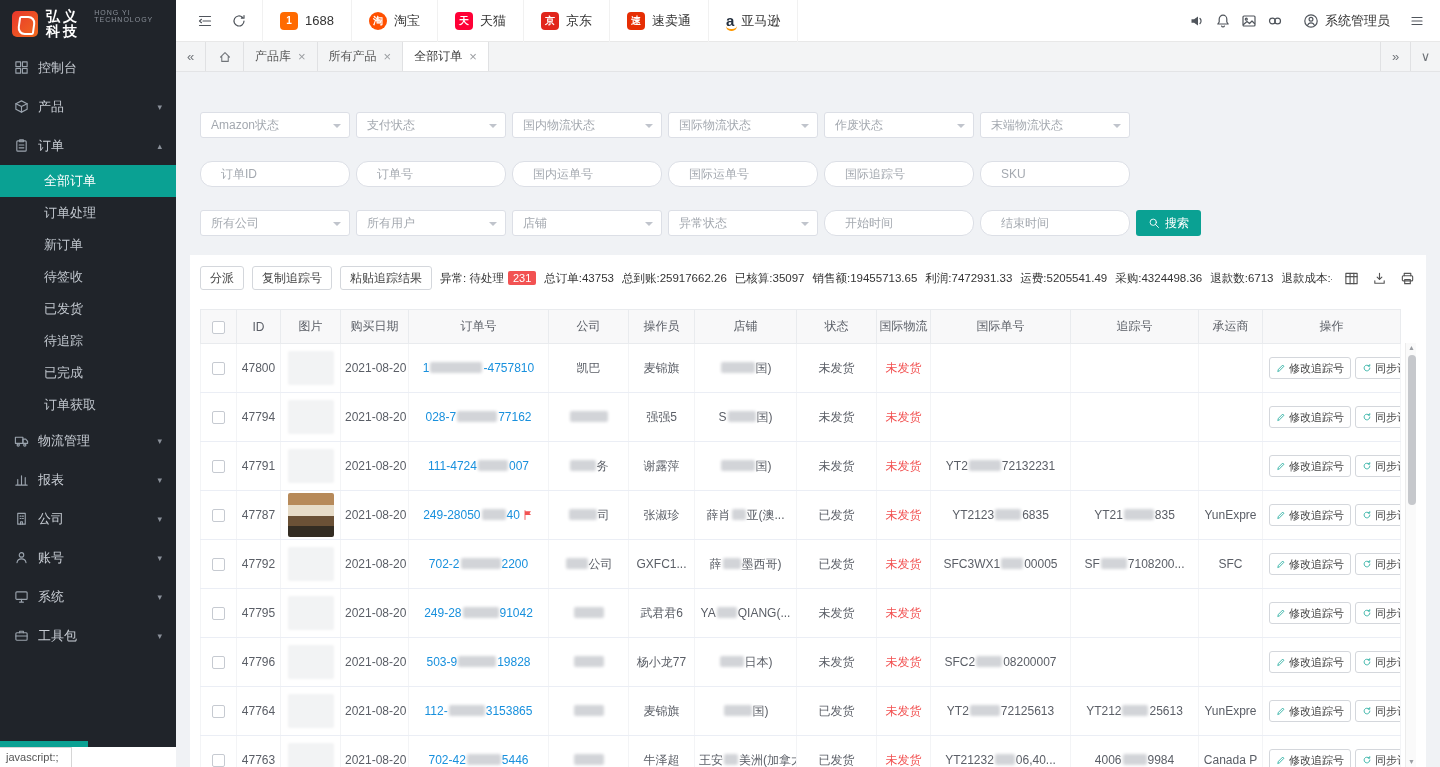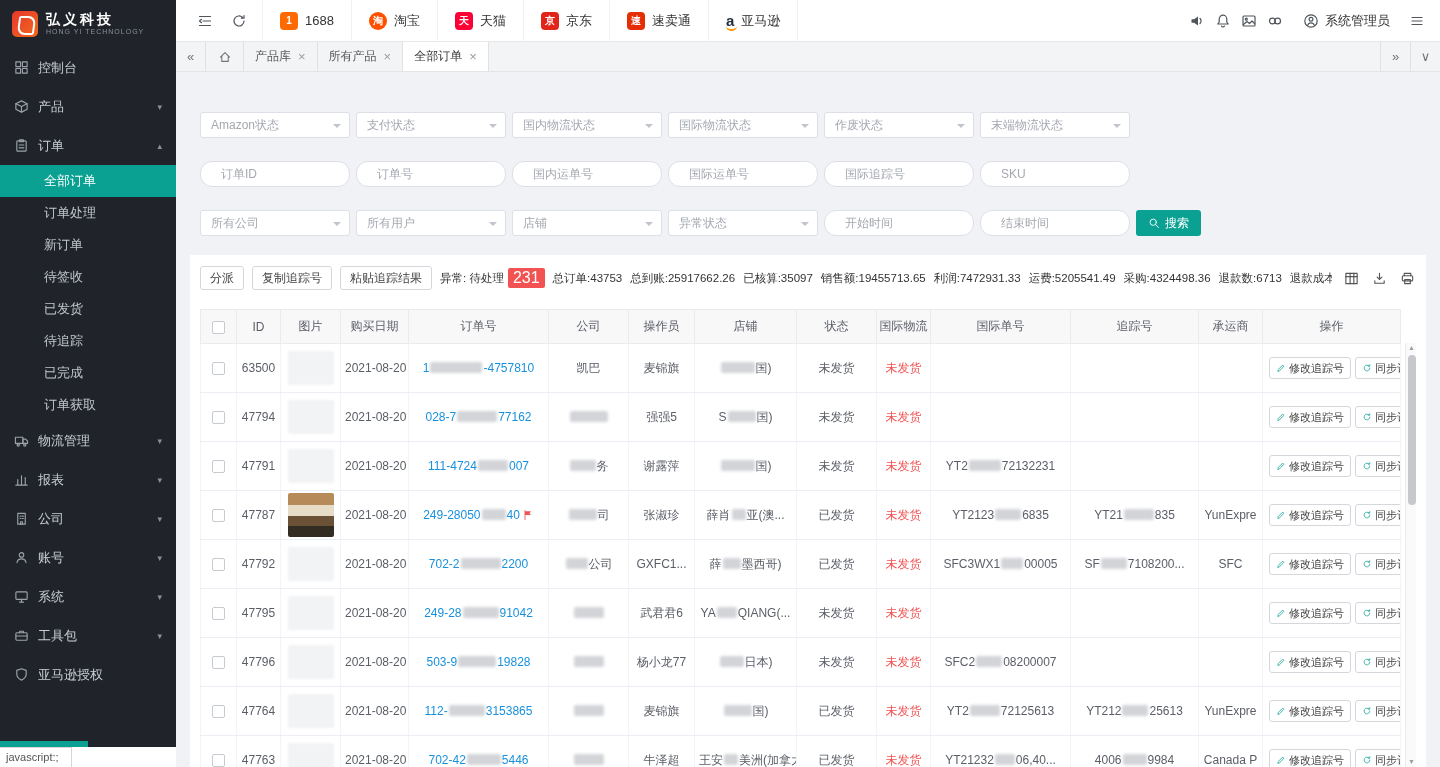--- a/index.html
+++ b/index.html
@@ -6,21 +6,21 @@
   html,body{width:1440px;height:767px;overflow:hidden}
   body{font-family:"Liberation Sans","DejaVu Sans",sans-serif;font-size:12px;color:#333;background:#f0f2f5}
   .app{display:flex;width:100%;height:100%}
 
   
   .sidebar{width:176px;flex-shrink:0;background:#fff;position:relative}
   .sidebar-inner{background:#20242a;height:747px;overflow:hidden;position:relative}
   .logo{height:48px;display:flex;align-items:center;gap:8px;padding:0 12px}
   .logo-mark{width:26px;height:26px;border-radius:5px;background:linear-gradient(135deg,#e8362c,#f06a1e);position:relative;flex-shrink:0}
   .logo-mark::after{content:"";position:absolute;left:6px;top:5px;width:13px;height:15px;border:2px solid #fff;border-radius:2px 8px 2px 8px;transform:skewX(-8deg)}
-  .logo-text{display:flex;flex-direction:column;line-height:1.1}
+  .logo-text{display:flex;flex-direction:row;line-height:1.1}
   .logo-name{color:#fff;font-size:14px;font-weight:bold;letter-spacing:3px}
   .logo-sub{color:#8a9099;font-size:7px;letter-spacing:1px}
   .side-item{height:39px;display:flex;align-items:center;gap:9px;padding:0 14px;color:#c8cdd4;font-size:13px;cursor:pointer}
   .side-item .icon{width:15px;height:15px;color:#9aa3ad;flex-shrink:0}
   .side-arrow{margin-left:auto;color:#8a9099;font-size:9px}
   .side-sub-item{height:32px;line-height:32px;padding-left:44px;color:#c0c6cd;font-size:13px;cursor:pointer;position:relative;white-space:nowrap}
   .side-sub-item.active{background:#0aa193;color:#fff}
   .transit-dot{position:absolute;left:8px;top:13px;width:6px;height:6px;border-radius:50%;background:#0aa193}
   .side-bottom-bar{position:absolute;left:0;bottom:0;width:88px;height:6px;background:#0aa193}
 
@@ -61,21 +61,21 @@
   .f-input::placeholder{color:#a4a9b0}
   .search-btn{height:26px;padding:0 12px;background:#0aa193;color:#fff;border:none;border-radius:3px;font-size:12px;display:flex;align-items:center;gap:5px;cursor:pointer;font-family:Liberation Serif, serif}
   .search-btn svg{width:12px;height:12px}
 
   
   .panel{flex:1;background:#fff;margin-top:14px;padding:8px 10px 0;position:relative;min-height:0}
   .toolbar{display:flex;align-items:center;height:30px}
   .toolbar-left{display:flex;align-items:center;gap:8px;flex:1;min-width:0;overflow:hidden;white-space:nowrap;font-size:11.5px;color:#333}
   .mini-btn{height:24px;padding:0 9px;background:#fff;border:1px solid #d4d7dc;border-radius:3px;font-size:12px;color:#444;cursor:pointer;font-family:inherit;flex-shrink:0}
   .exc{display:flex;align-items:center;gap:4px;flex-shrink:0}
-  .badge{background:#f25252;color:#fff;border-radius:2px;padding:1px 5px;font-size:16px}
+  .badge{background:#f25252;color:#fff;border-radius:2px;padding:1px 5px;font-size:11px}
   .stats{display:flex;gap:8px}
   .toolbar-icons{display:flex;gap:10px;color:#555;margin-left:10px;flex-shrink:0}
   .toolbar-icons .tico{width:18px;height:18px;cursor:pointer;display:flex;align-items:center;justify-content:center}
   .toolbar-icons svg{width:15px;height:15px}
 
   
   .table-wrap{position:relative;margin-top:16px;height:458px;overflow:hidden}
   table{border-collapse:collapse;table-layout:fixed;width:1200px}
   th{height:34px;background:#f8f8f9;color:#5a5e66;font-weight:400;font-size:12px;border:1px solid #e9ebee;border-top:1px solid #e9ebee;white-space:nowrap;overflow:hidden}
   td{height:49px;border-bottom:1px solid #ebeef5;border-right:1px solid #f3f4f6;border-left:1px solid #f3f4f6;text-align:center;color:#5a5e66;font-size:12px;white-space:nowrap;overflow:hidden;padding:0 4px}
@@ -220,28 +220,20 @@
           </div>
           <div class="side-item">
             <span class="icon">
               <svg viewBox="0 0 16 16" fill="none" stroke="currentColor" stroke-width="1.2" stroke-linecap="round" stroke-linejoin="round">
                 <rect x="2" y="5" width="12" height="8" rx="1"></rect>
                 <path d="M6 5V3.5h4V5M2 8.5h12"></path>
               </svg>
             </span>
             <span class="side-label">工具包</span>
             <span class="side-arrow">▾</span>
-          </div>
-          <div class="side-item">
-            <span class="icon">
-              <svg viewBox="0 0 16 16" fill="none" stroke="currentColor" stroke-width="1.2" stroke-linecap="round" stroke-linejoin="round">
-                <path d="M8 1.8l5 1.8v4.2c0 3-2.1 4.9-5 6.2-2.9-1.3-5-3.2-5-6.2V3.6z"></path>
-              </svg>
-            </span>
-            <span class="side-label">亚马逊授权</span>
           </div>
         </nav>
       <span class="side-bottom-bar"></span>
     </div>
   </aside>
 
   <div class="main">
 
     <header class="topbar">
       <span class="tb-icon" id="icon-collapse">
@@ -463,21 +455,21 @@
                   <th>国际物流</th>
                   <th>国际单号</th>
                   <th>追踪号</th>
                   <th>承运商</th>
                   <th>操作</th>
                 </tr>
               </thead>
             <tbody id="table-body">
                 <tr>
                   <td><span class="cbx"></span></td>
-                  <td>63500</td>
+                  <td>47800</td>
                   <td>
                     <div class="thumb"></div>
                   </td>
                   <td>2021-08-20</td>
                   <td><span class="lnk">1<span class="blur" style="width: 52px;"></span>-4757810</span></td>
                   <td>凯巴</td>
                   <td>麦锦旗</td>
                   <td><span class="blur" style="width: 34px;"></span>国)</td>
                   <td>未发货</td>
                   <td class="red">未发货</td>

